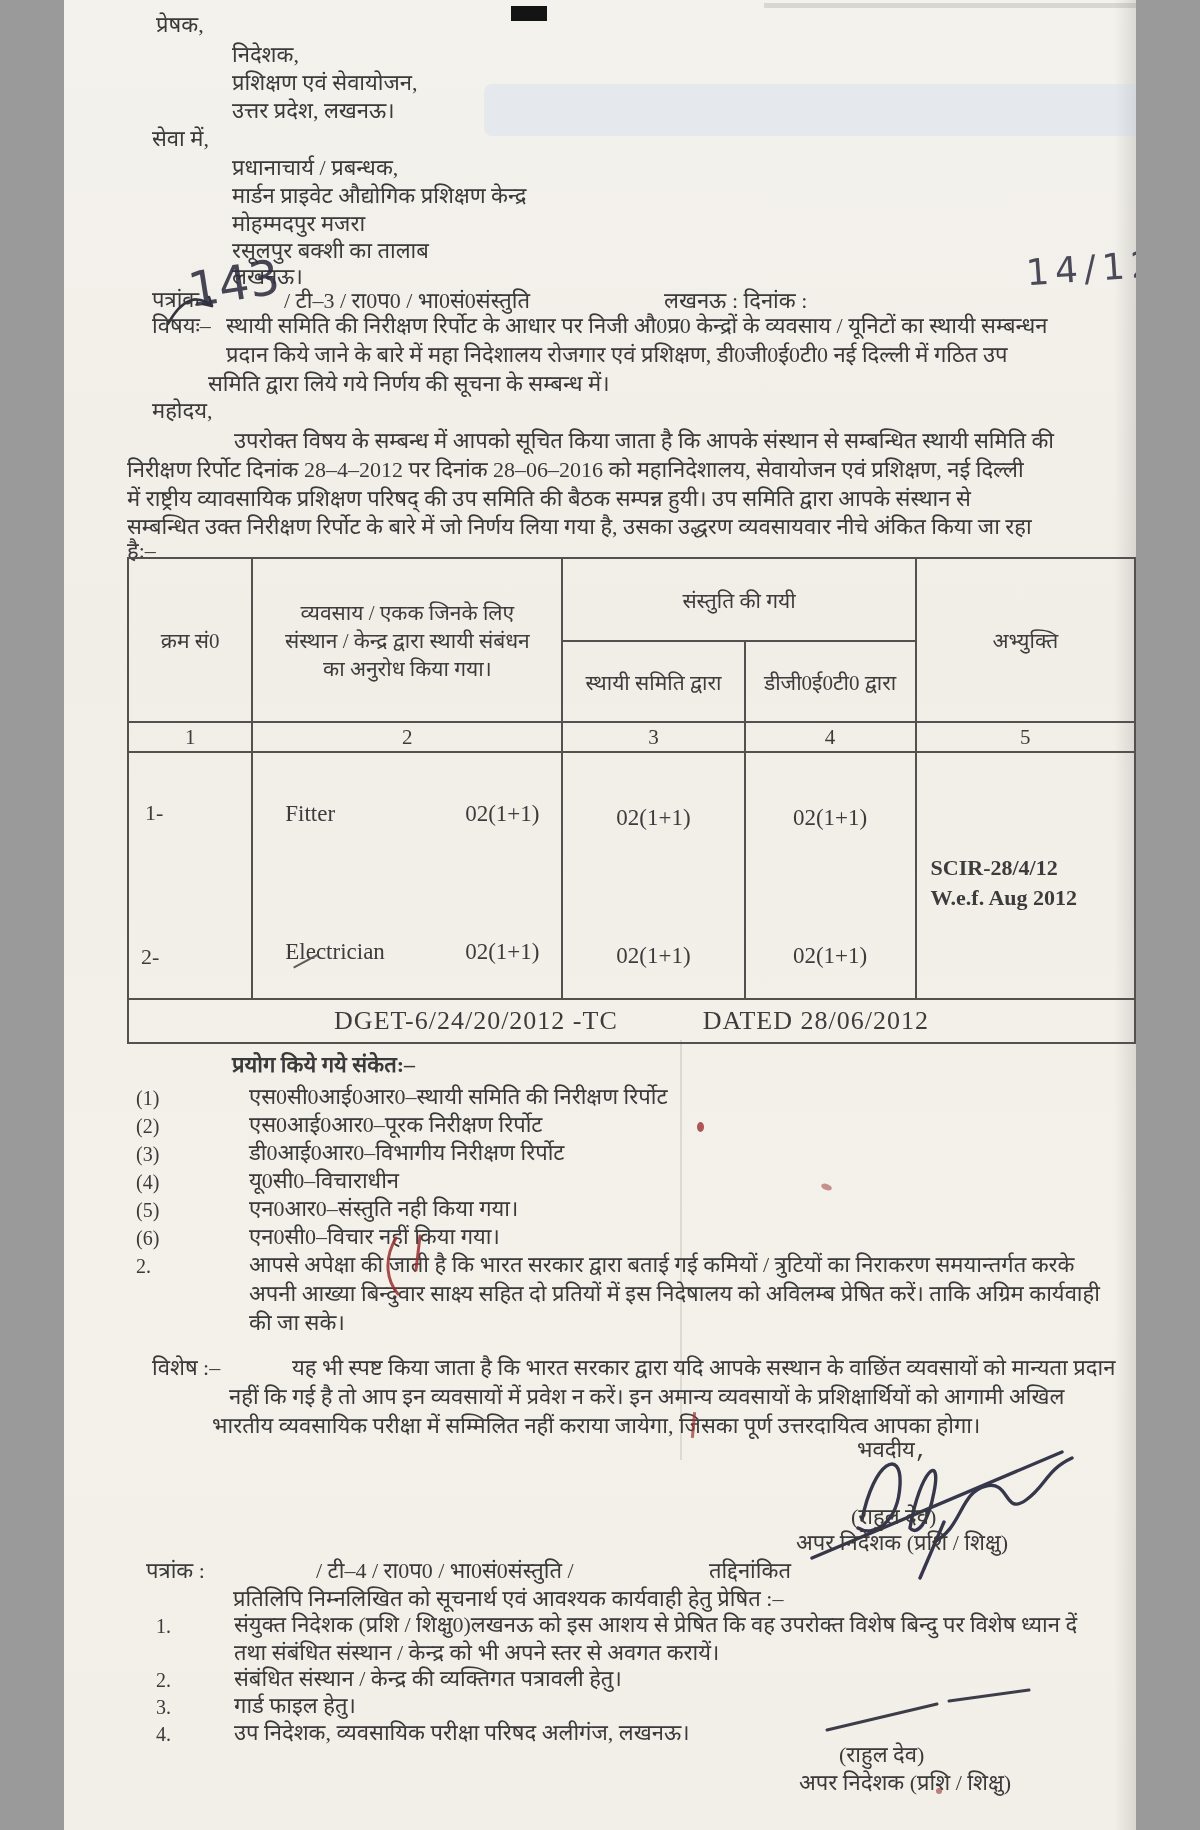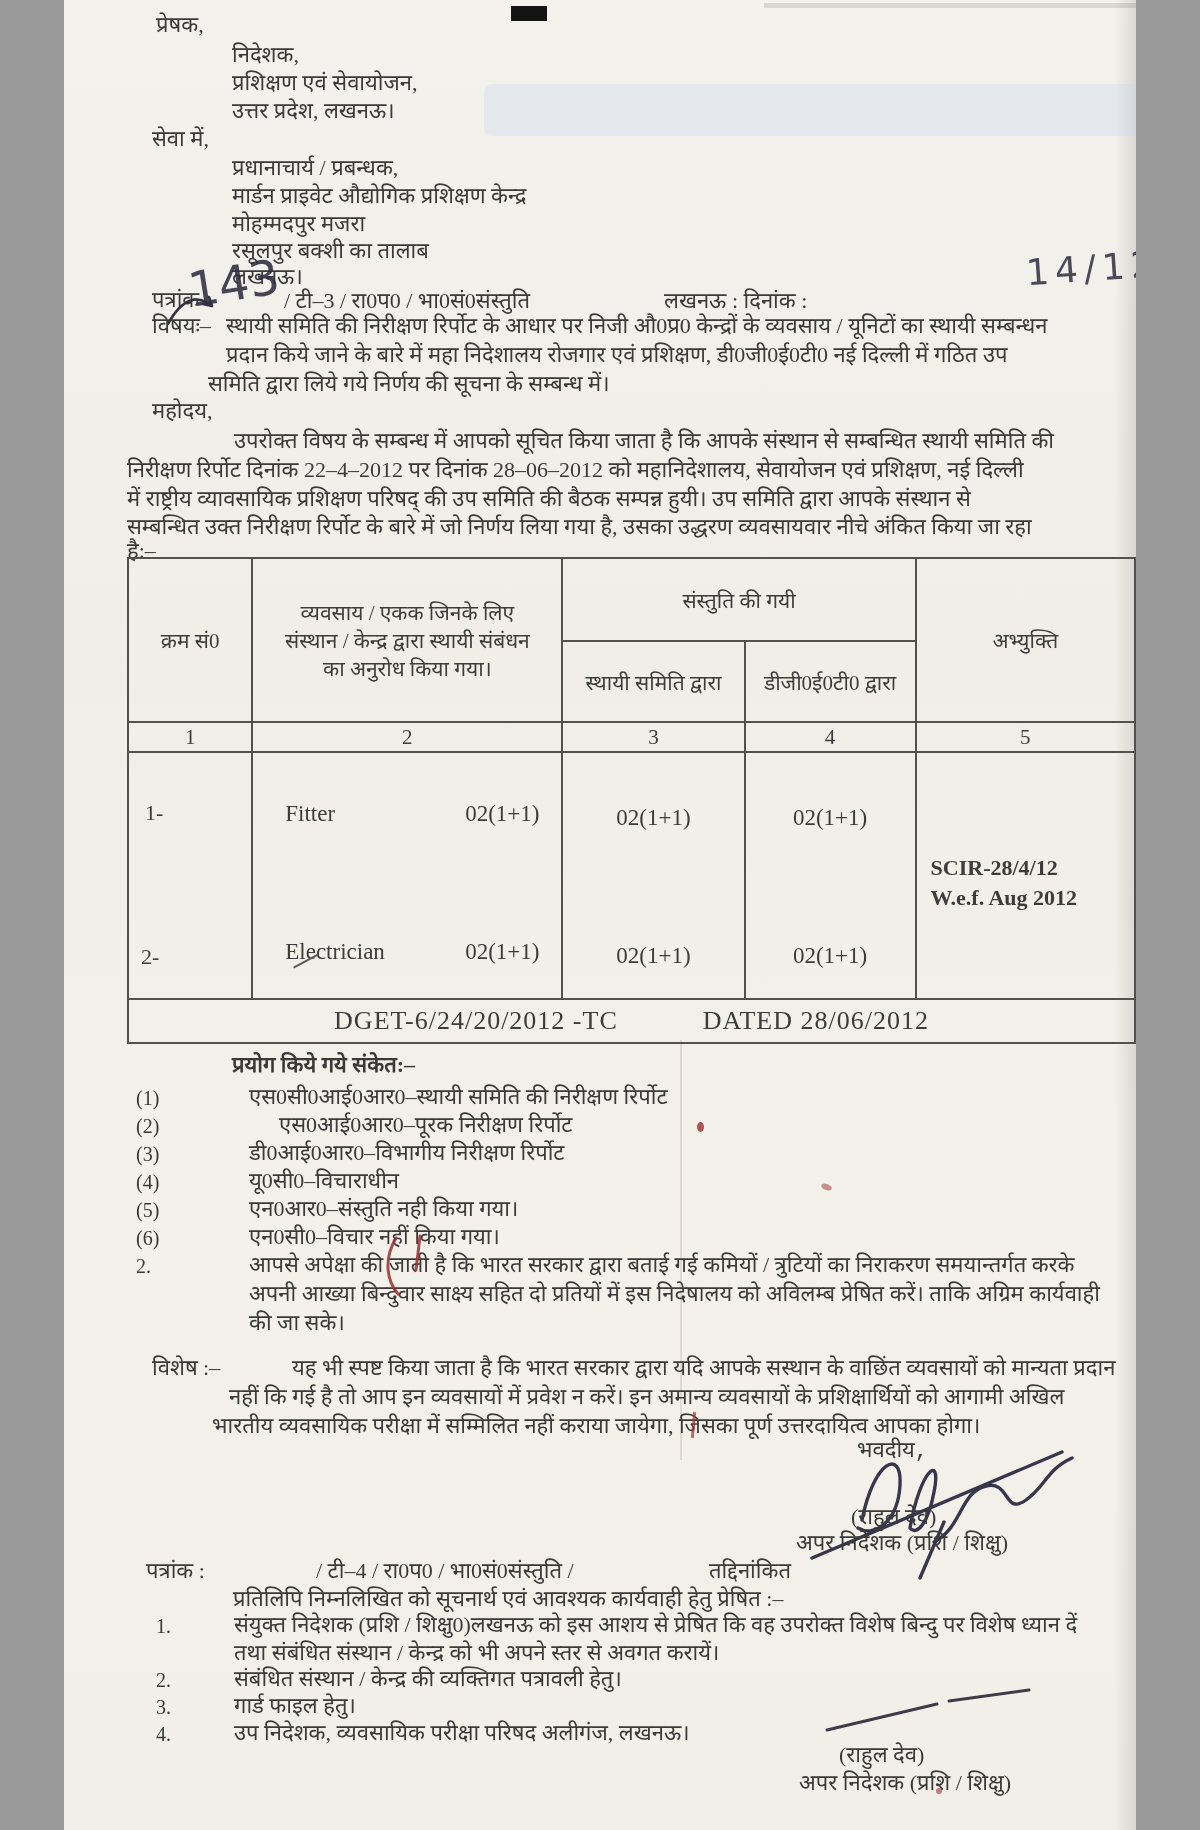--- a/index.html
+++ b/index.html
@@ -74,21 +74,21 @@
   <div class="t hw" style="left:962px;top:246px;font-size:36px;letter-spacing:6px;transform:rotate(-4deg);opacity:.85;">14/12/</div>
   <div class="t sm" style="left:1100px;top:290px;">,2012</div>
 
   <div class="t" style="left:88px;top:313px;">विषयः–</div>
   <div class="t" style="left:162px;top:313px;">स्थायी समिति की निरीक्षण रिर्पोट के आधार पर निजी औ0प्र0 केन्द्रों के व्यवसाय / यूनिटों का स्थायी सम्बन्धन</div>
   <div class="t" style="left:162px;top:342px;">प्रदान किये जाने के बारे में महा निदेशालय रोजगार एवं प्रशिक्षण, डी0जी0ई0टी0 नई दिल्ली में गठित उप</div>
   <div class="t" style="left:144px;top:371px;">समिति द्वारा लिये गये निर्णय की सूचना के सम्बन्ध में।</div>
 
   <div class="t" style="left:88px;top:398px;">महोदय,</div>
   <div class="t" style="left:170px;top:428px;">उपरोक्त विषय के सम्बन्ध में आपको सूचित किया जाता है कि आपके संस्थान से सम्बन्धित स्थायी समिति की</div>
-  <div class="t" style="left:63px;top:457px;">निरीक्षण रिर्पोट दिनांक 22–4–2012 पर दिनांक 28–06–2012 को महानिदेशालय, सेवायोजन एवं प्रशिक्षण, नई दिल्ली</div>
+  <div class="t" style="left:63px;top:457px;">निरीक्षण रिर्पोट दिनांक 28–4–2012 पर दिनांक 28–06–2016 को महानिदेशालय, सेवायोजन एवं प्रशिक्षण, नई दिल्ली</div>
   <div class="t" style="left:63px;top:486px;">में राष्ट्रीय व्यावसायिक प्रशिक्षण परिषद् की उप समिति की बैठक सम्पन्न हुयी। उप समिति द्वारा आपके संस्थान से</div>
   <div class="t" style="left:63px;top:514px;">सम्बन्धित उक्त निरीक्षण रिर्पोट के बारे में जो निर्णय लिया गया है, उसका उद्धरण व्यवसायवार नीचे अंकित किया जा रहा</div>
   <div class="t" style="left:63px;top:538px;">है:–</div>
 
   <table class="sched">
     <colgroup>
       <col style="width:135px">
         <col style="width:320px">
         <col style="width:195px">
         <col style="width:180px">
@@ -156,21 +156,21 @@
     </tr>
   </tbody>
     </table>
 
   <div style="position:absolute;left:228px;top:960px;width:28px;border-top:2.5px solid #5a5a5a;transform:rotate(-28deg);"></div>
 
   <div class="t bold" style="left:168px;top:1052px;">प्रयोग किये गये संकेत:–</div>
   <div class="t sm" style="left:72px;top:1086px;">(1)</div>
   <div class="t" style="left:185px;top:1084px;">एस0सी0आई0आर0–स्थायी समिति की निरीक्षण रिर्पोट</div>
   <div class="t sm" style="left:72px;top:1114px;">(2)</div>
-  <div class="t" style="left:185px;top:1112px;margin-left:30px;">एस0आई0आर0–पूरक निरीक्षण रिर्पोट</div>
+  <div class="t" style="left:185px;top:1112px;">एस0आई0आर0–पूरक निरीक्षण रिर्पोट</div>
   <div class="t sm" style="left:72px;top:1142px;">(3)</div>
   <div class="t" style="left:185px;top:1140px;">डी0आई0आर0–विभागीय निरीक्षण रिर्पोट</div>
   <div class="t sm" style="left:72px;top:1170px;">(4)</div>
   <div class="t" style="left:185px;top:1168px;">यू0सी0–विचाराधीन</div>
   <div class="t sm" style="left:72px;top:1198px;">(5)</div>
   <div class="t" style="left:185px;top:1196px;">एन0आर0–संस्तुति नही किया गया।</div>
   <div class="t sm" style="left:72px;top:1226px;">(6)</div>
   <div class="t" style="left:185px;top:1224px;">एन0सी0–विचार नहीं किया गया।</div>
 
   <div class="t sm" style="left:72px;top:1254px;">2.</div>

